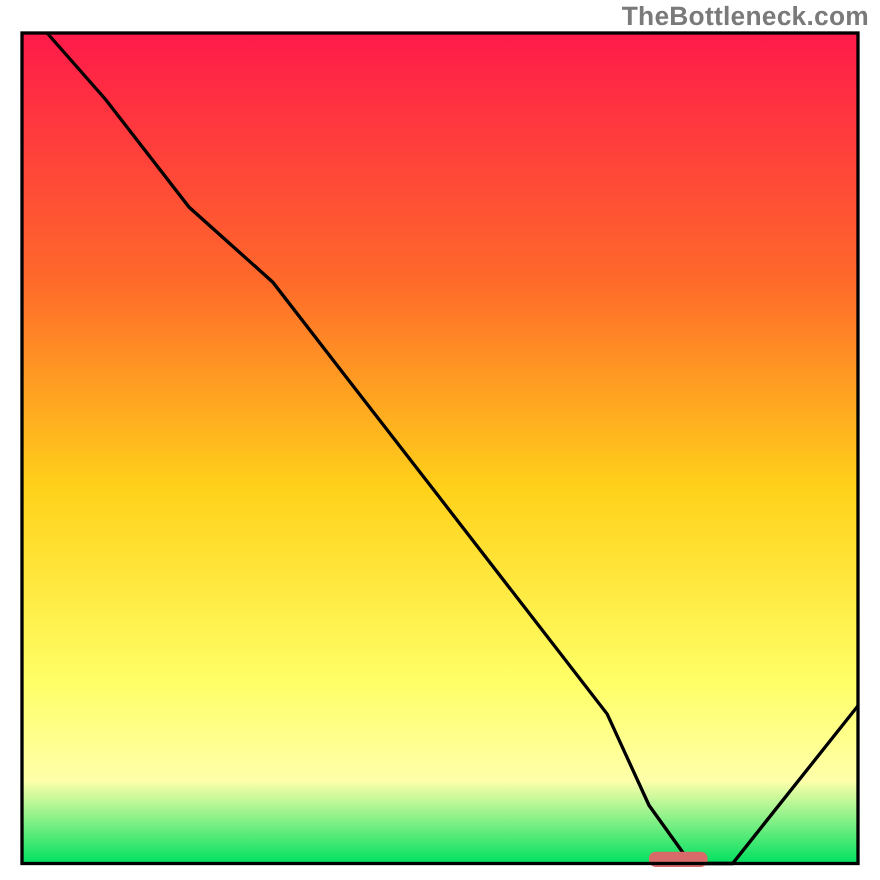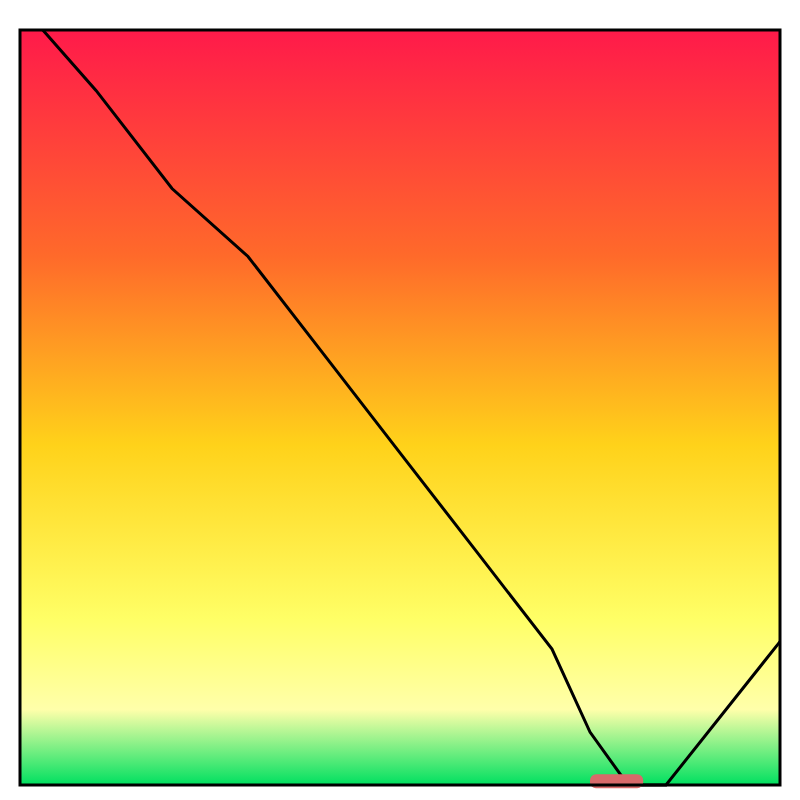--- a/index.html
+++ b/index.html
@@ -25,20 +25,21 @@
     letter-spacing: 0.2px;
   }
   svg {
     display: block;
   }
 </style>
 </head>
 <body>
 
 <div class="container">
+  <div class="watermark">TheBottleneck.com</div>
 
   <svg id="chart-svg" width="800" height="800" viewBox="0 0 800 800">
     <defs>
       <linearGradient id="bg-grad" x1="0" y1="0" x2="0" y2="1">
           <stop offset="0%" stop-color="#ff1a4a"></stop>
           <stop offset="30%" stop-color="#ff6a2a"></stop>
           <stop offset="55%" stop-color="#ffd21a"></stop>
           <stop offset="78%" stop-color="#ffff66"></stop>
           <stop offset="90%" stop-color="#ffffaa"></stop>
           <stop offset="100%" stop-color="#00e060"></stop>

